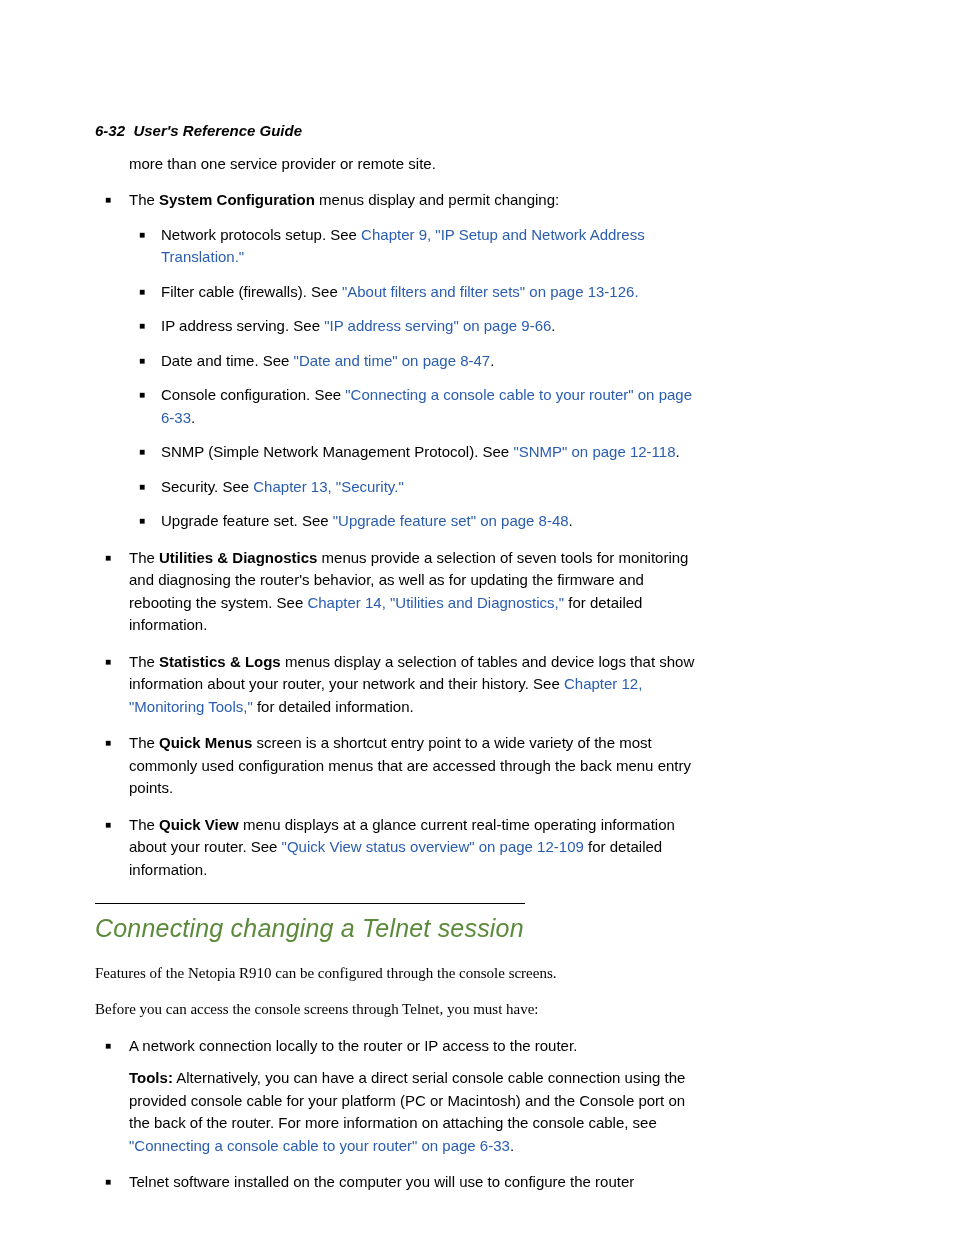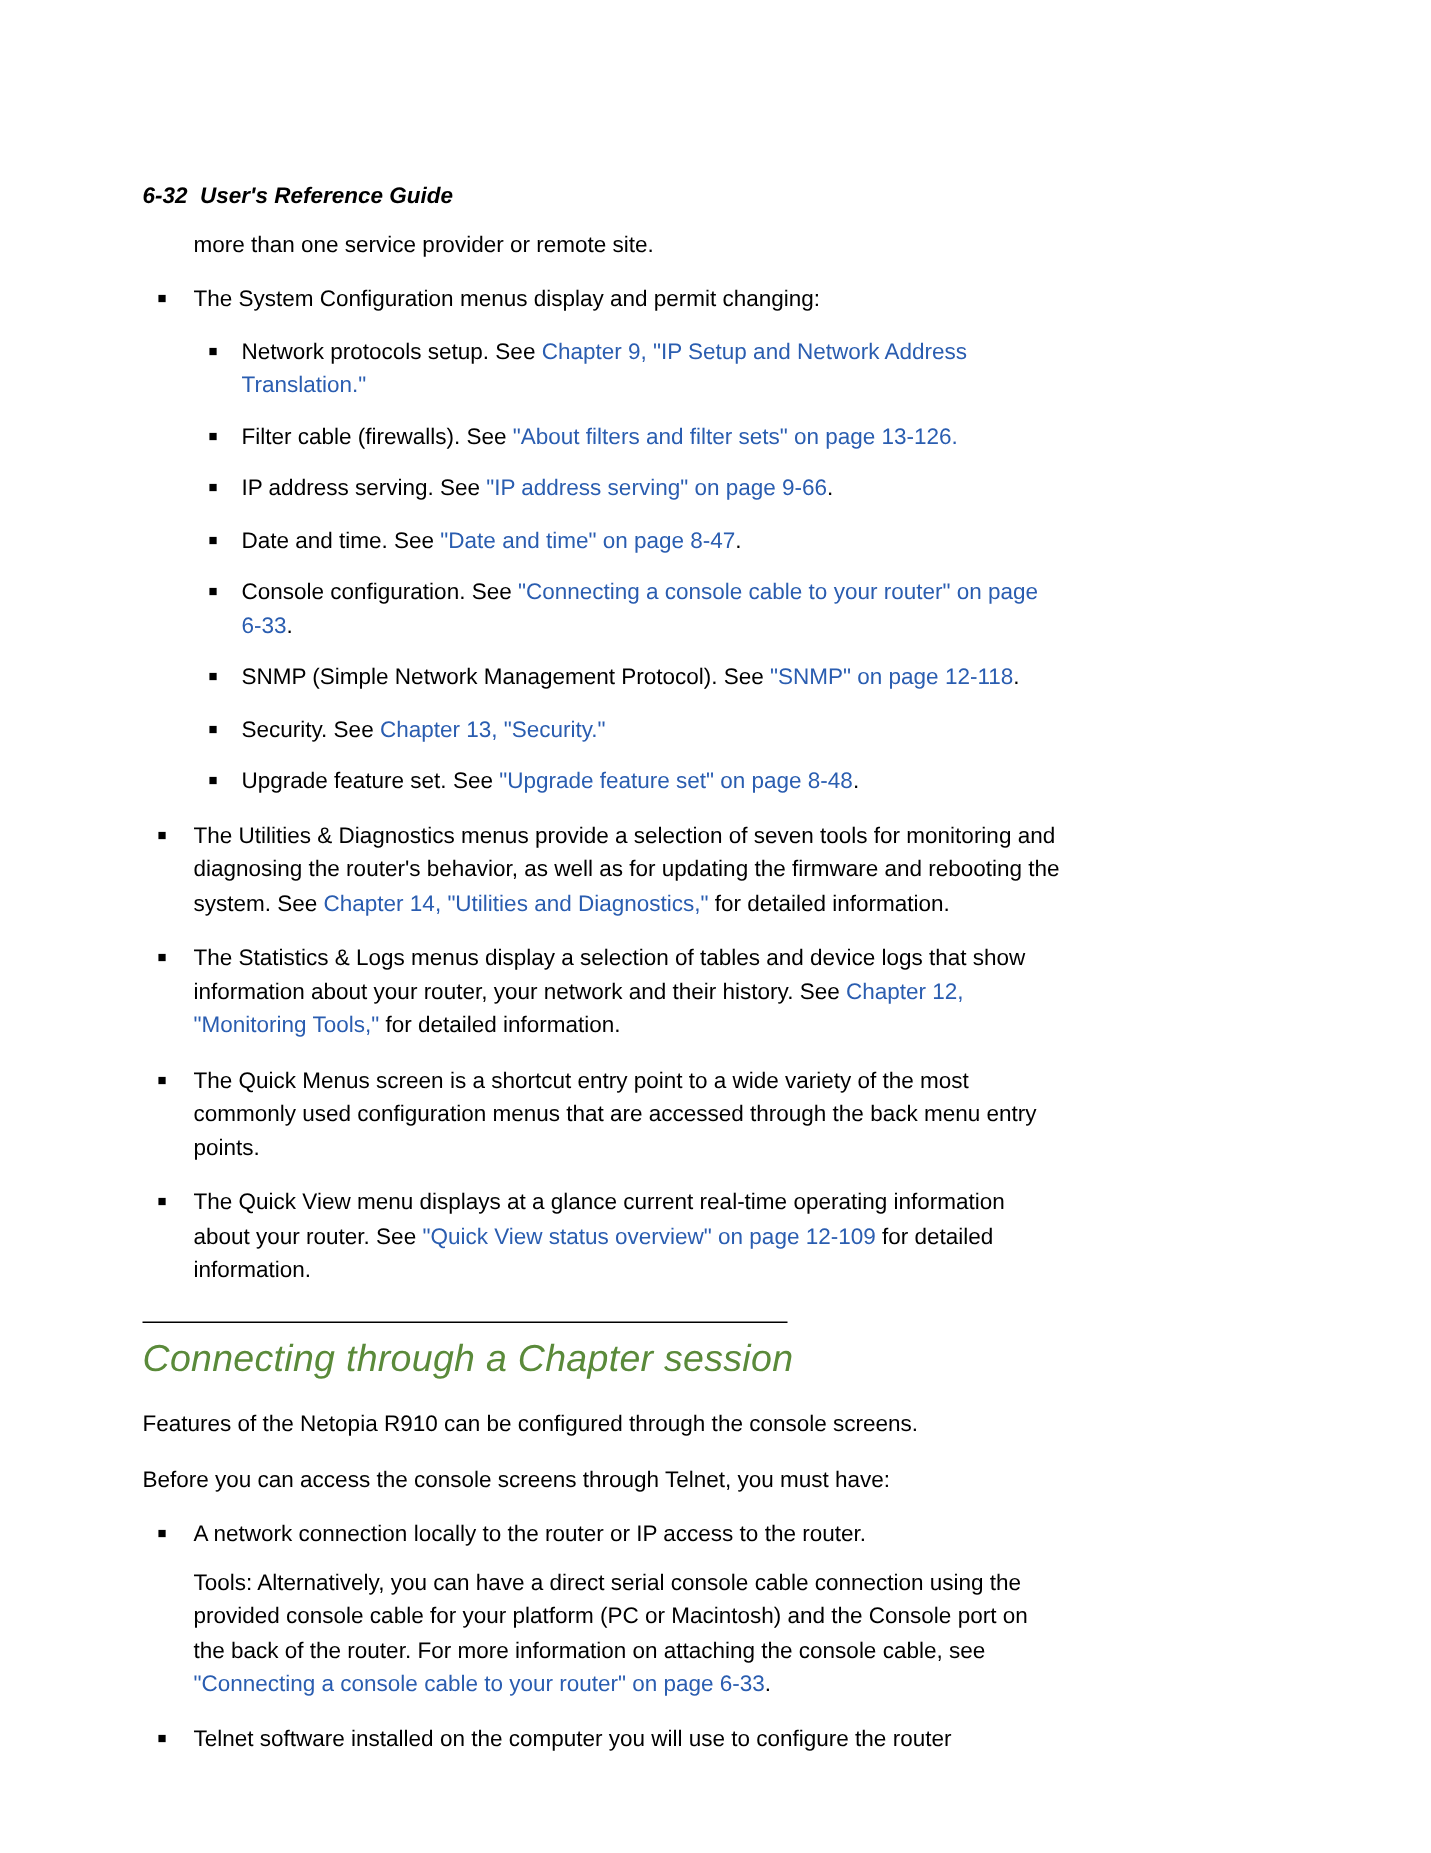--- a/index.html
+++ b/index.html
@@ -62,38 +62,39 @@
     line-height: 22px;
     color: #000;
   }
   .continuation {
     padding-left: 34px;
     margin-bottom: 14px;
   }
   .link {
     color: #2a5db0;
   }
-  .bold { font-weight: 400; text-align: right; }
+  .bold { font-weight: 700; text-align: right; }
   .section-rule {
     border: none;
     border-top: 1px solid #000;
     width: 430px;
     margin: 22px 0 6px 0;
   }
   h2.section-title {
     font-family: "Trebuchet MS", "Segoe UI", Arial, sans-serif;
     font-style: italic;
     font-weight: 500;
     color: #5a8a3a;
     font-size: 25px;
     margin: 0 0 14px 0;
     letter-spacing: 0.2px;
   }
   p.body {
     margin: 0 0 14px 0;
+    font-family: Liberation Serif, serif;
   }
   .sub-note {
     padding-left: 34px;
     margin-top: 10px;
     margin-bottom: 14px;
   }
 </style>
 </head>
 <body>
 
@@ -133,21 +134,21 @@
       <span>The </span><span class="bold">Quick Menus</span><span> screen is a shortcut entry point to a wide variety of the most commonly used configuration menus that are accessed through the back menu entry points.</span>
     </li>
 
     <li>
       <span>The </span><span class="bold">Quick View</span><span> menu displays at a glance current real-time operating information about your router. See </span><span class="link">"Quick View status overview" on page 12-109</span><span> for detailed information.</span>
     </li>
 
   </ul>
 
   <hr class="section-rule">
-  <h2 class="section-title">Connecting through a Chapter session</h2>
+  <h2 class="section-title">Connecting changing a Telnet session</h2>
 
   <p class="body">Features of the Netopia R910 can be configured through the console screens.</p>
   <p class="body">Before you can access the console screens through Telnet, you must have:</p>
 
   <ul class="level1">
     <li>
       <span>A network connection locally to the router or IP access to the router.</span>
       <div class="sub-note" style="padding-left:0; margin-top:10px;">
         <span class="bold">Tools:</span><span> Alternatively, you can have a direct serial console cable connection using the provided console cable for your platform (PC or Macintosh) and the Console port on the back of the router. For more information on attaching the console cable, see </span><span class="link">"Connecting a console cable to your router" on page 6-33</span><span>.</span>
       </div>

